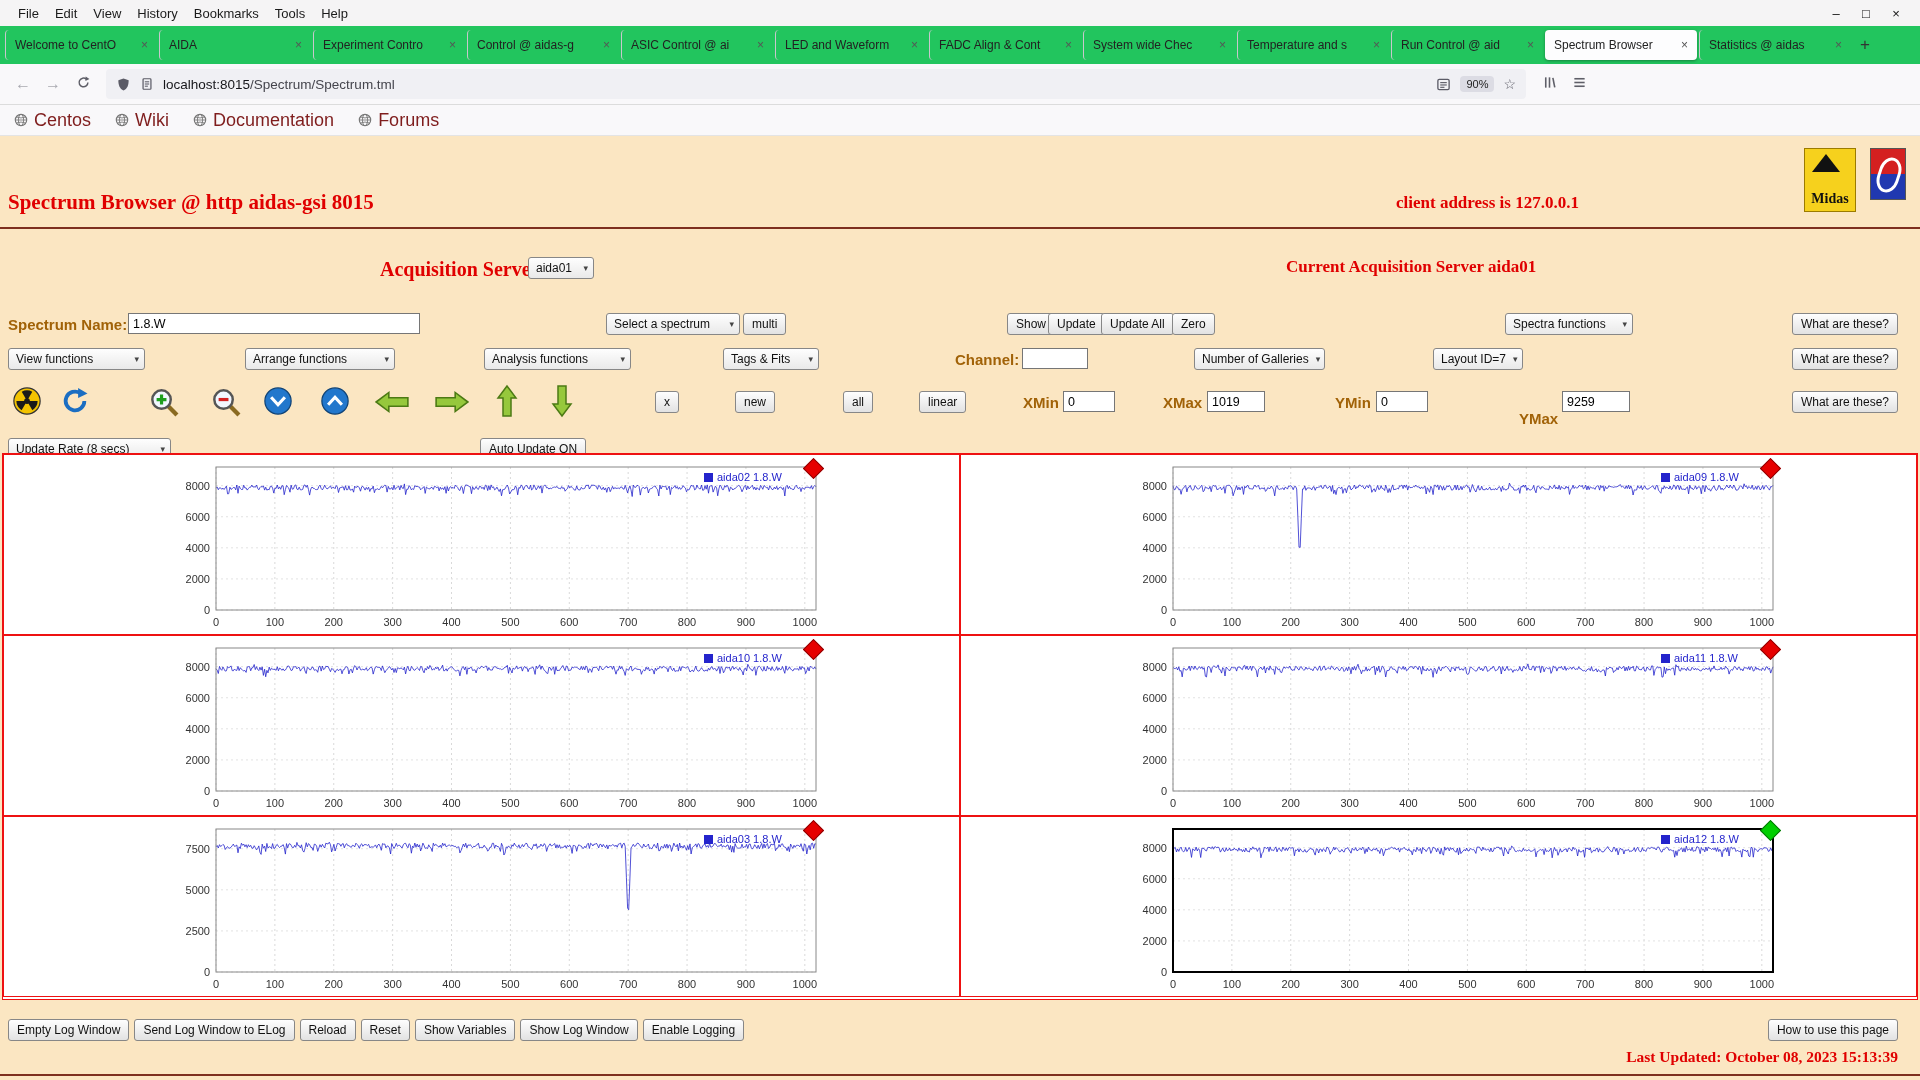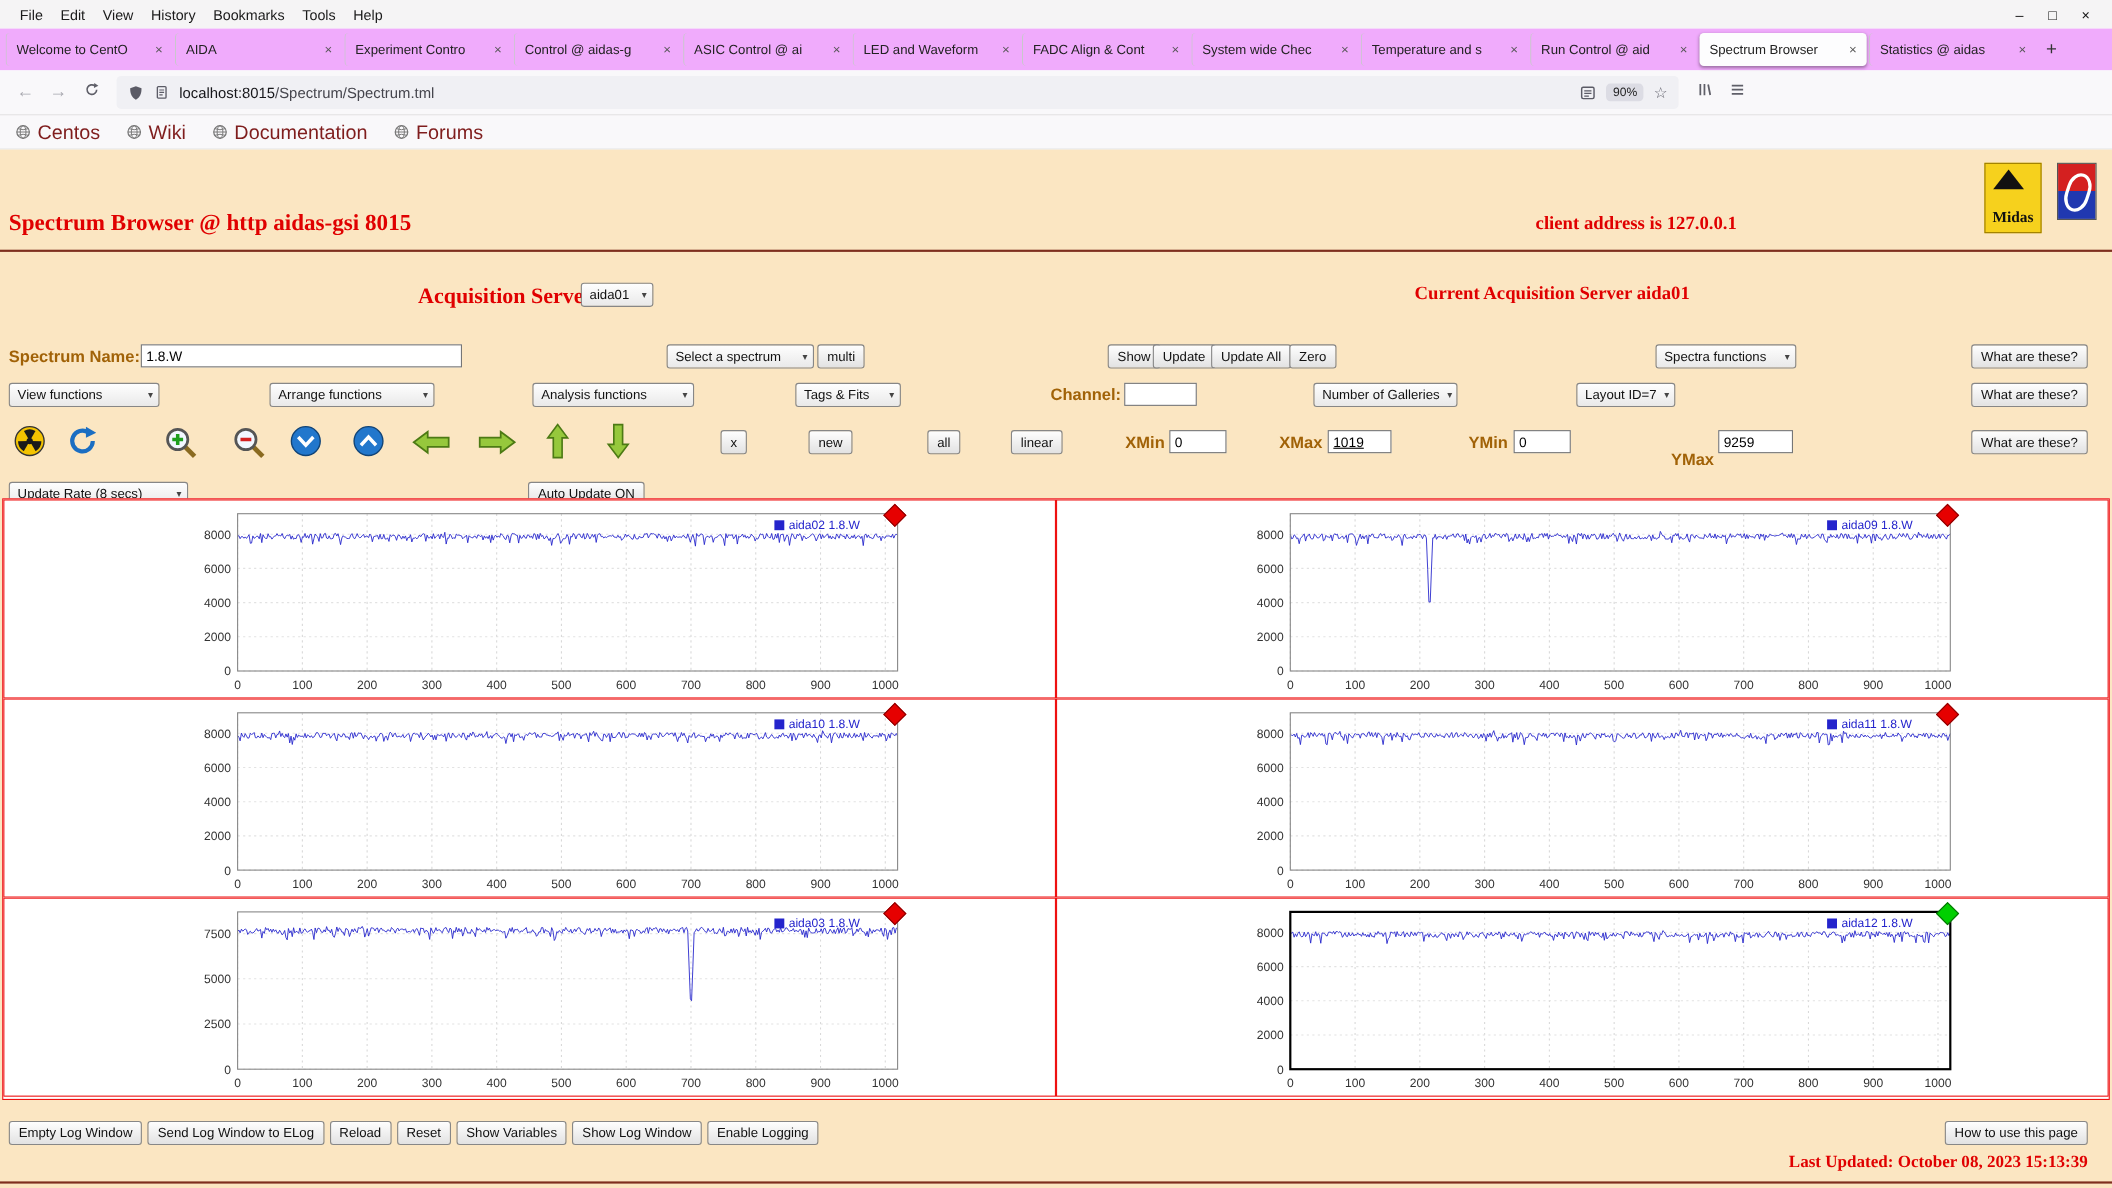--- a/index.html
+++ b/index.html
@@ -7,21 +7,21 @@
               font-family:"Liberation Sans", sans-serif; }
 
   
   .menubar { height:26px; background:#f5f4f5; display:flex; align-items:center;
              padding:0 10px; font-size:13px; color:#1a1a1a; }
   .menu-item { padding:2px 8px; border-radius:3px; }
   .win-controls { margin-left:auto; display:flex; gap:14px; padding-right:6px;
                   font-size:13px; color:#111; }
   .win-controls span { width:16px; text-align:center; }
 
-  .tabbar { height:38px; background:#f0abfc; display:flex; align-items:center; padding:0 4px; }
+  .tabbar { height:38px; background:#22c55e; display:flex; align-items:center; padding:0 4px; }
   .tab { height:30px; display:flex; align-items:center; gap:7px; padding:0 9px;
          margin:0 1px; font-size:12px; color:#222; border-radius:4px; flex:0 1 152px;
          min-width:0; border-left:1px solid #c9c7cc; }
   .tab.active { background:#fdfdfe; box-shadow:0 1px 3px rgba(0,0,0,.35); border-left:none; }
   .tab-label { overflow:hidden; white-space:nowrap; flex:1; }
   .tab-close { color:#555; font-size:12px; flex:none; }
   .newtab { width:26px; height:26px; text-align:center; line-height:26px; font-size:17px; color:#333; }
 
   .navbar { height:41px; background:#f9f8fa; display:flex; align-items:center;
             padding:0 8px; border-bottom:1px solid #dcdcdc; }
@@ -369,21 +369,21 @@
           <path d="M12 32 L3 20 H8 V2 H16 V20 H21 Z" fill="#96c83c" stroke="#4c7a14" stroke-width="1.5"></path>
         </svg>
     </span>
     <button class="btn" style="left:655px;top:5px">x</button>
     <button class="btn" style="left:735px;top:5px">new</button>
     <button class="btn" style="left:843px;top:5px">all</button>
     <button class="btn" style="left:919px;top:5px">linear</button>
     <span class="rlabel" style="left:1023px;top:8px">XMin</span>
     <input class="txt" style="left: 1063px; top: 5px; width: 52px;" value="0">
     <span class="rlabel" style="left:1163px;top:8px">XMax</span>
-    <input class="txt" style="left: 1207px; top: 5px; width: 58px; text-decoration: underline;" value="1019">
+    <input class="txt" style="left: 1207px; top: 5px; width: 58px;" value="1019">
     <span class="rlabel" style="left:1335px;top:8px">YMin</span>
     <input class="txt" style="left: 1376px; top: 5px; width: 52px;" value="0">
     <span class="rlabel" style="left:1519px;top:24px">YMax</span>
     <input class="txt" style="left: 1562px; top: 5px; width: 68px;" value="9259">
     <button class="btn right22" style="top:5px">What are these?</button>
   </div>
 
   <div class="ctl-row" style="top:302px">
     <div class="sel" style="left:8px;width:163px">
         <span>Update Rate (8 secs)</span>

